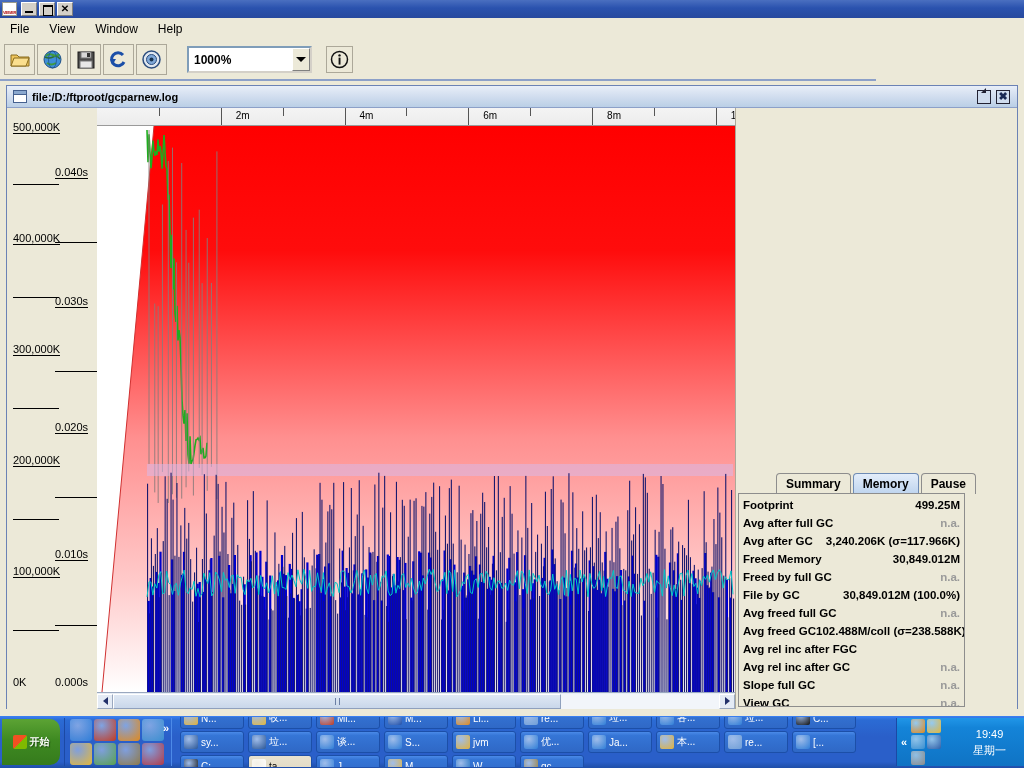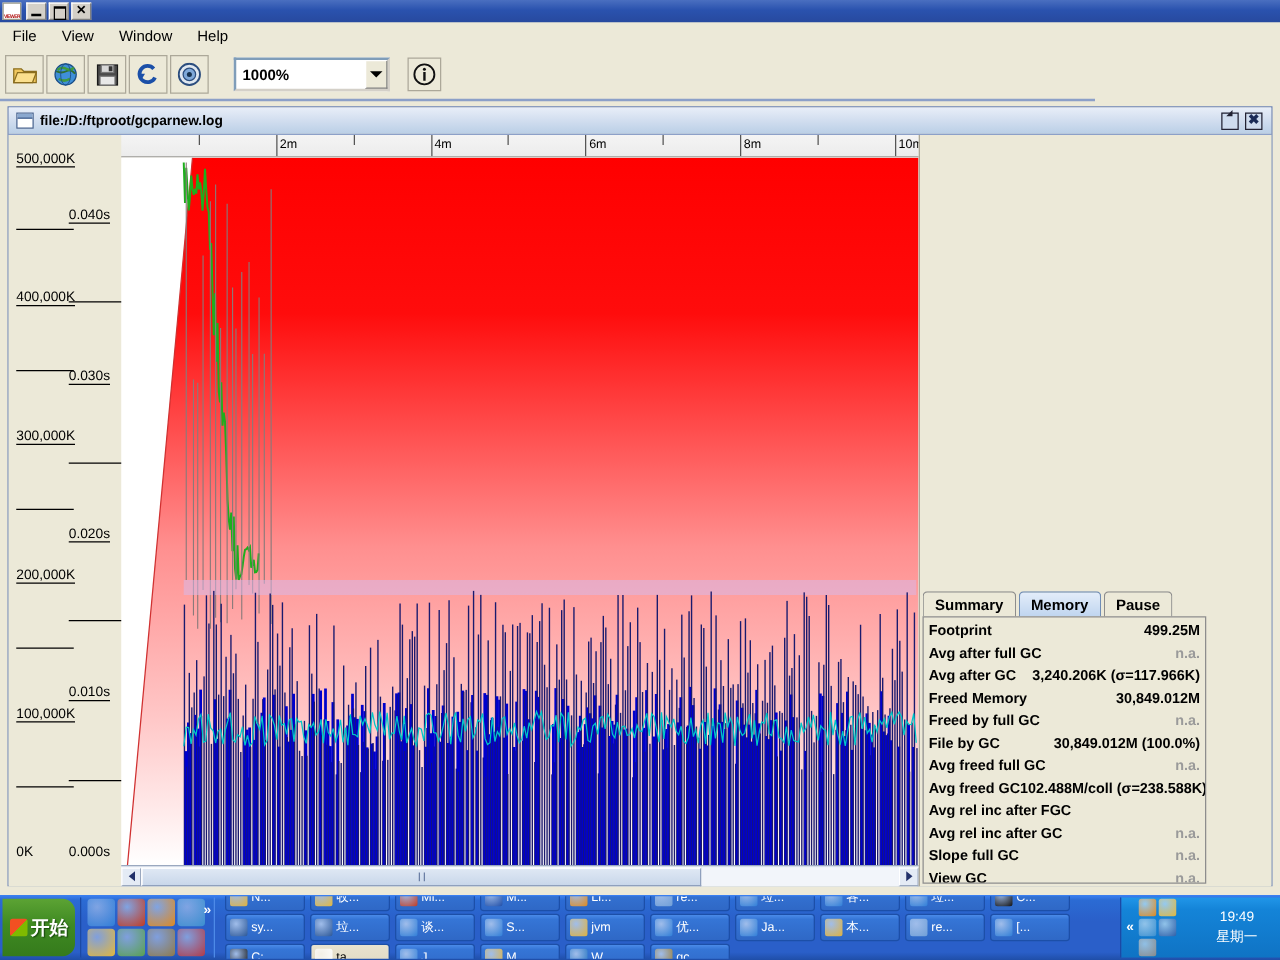--- a/index.html
+++ b/index.html
@@ -171,21 +171,21 @@
   .ytick .bar-only { display: inline-block; width: 46px; border-bottom: 1px solid #000; height: 9px; }
 
   .ruler {
     position: absolute; left: 90px; top: 0; width: 638px; height: 18px;
     background: linear-gradient(to bottom,#f4f4f4 0%, #ececec 100%);
     border-bottom: 1px solid #9a9a9a;
     overflow: hidden;
   }
   .rtick { position: absolute; top: 0; width: 1px; height: 8px; background: #555; }
   .rtick.major { height: 17px; }
-  .rlabel { position: absolute; top: 2px; font-size: 10px; color: #000; padding-left: 3px; }
+  .rlabel { position: absolute; top: 2px; font-size: 10px; color: #000; padding-left: 15px; }
 
   .plot {
     position: absolute; left: 90px; top: 18px; width: 638px; height: 566px;
     background: #fff; overflow: hidden;
   }
   .redarea {
     position: absolute; left: 0; top: 0; width: 100%; height: 100%;
   }
   .greenline { position: absolute; left: 0; top: 0; width: 100%; height: 100%; }
   .bluebars  { position: absolute; left: 0; top: 0; width: 100%; height: 100%; }
@@ -213,21 +213,21 @@
   }
   .hs-grip { width: 5px; height: 7px; border-left: 1px solid #6b7fa5; border-right: 1px solid #6b7fa5; }
 
   
   .rightpanel {
     position: absolute; left: 728px; top: 0; width: 282px; height: 601px;
     background: #ece9d8; border-left: 1px solid #aca899;
   }
   .tabstrip {
     position: absolute; left: 2px; top: 364px; width: 278px; height: 22px;
-    display: flex; align-items: flex-end;
+    display: flex; align-items: flex-end; justify-content: center;
   }
   .tab {
     height: 21px; padding: 0 9px;
     display: flex; align-items: center;
     font-size: 12px; font-weight: bold; color: #000;
     background: #ece9d8;
     border: 1px solid #8d8d8d; border-bottom: none;
     border-radius: 4px 4px 0 0;
     margin-right: 2px; cursor: pointer;
   }
@@ -262,21 +262,21 @@
     border-radius: 0 10px 10px 0;
     display: flex; align-items: center; justify-content: center; gap: 3px;
     cursor: pointer;
   }
   .startbtn .flag {
     width: 14px; height: 14px;
     background:
       linear-gradient(to bottom right, #f25022 0 50%, #7fba00 50% 100%);
     border-radius: 2px;
   }
-  .startbtn .slabel { color: #fff; font-size: 15px; font-weight: bold; text-shadow: 1px 1px 1px #1b4a0f; }
+  .startbtn .slabel { color: #fff; font-size: 10px; font-weight: bold; text-shadow: 1px 1px 1px #1b4a0f; }
 
   .quicklaunch {
     width: 108px; height: 48px; flex: 0 0 auto;
     display: flex; flex-wrap: wrap; align-content: center;
     padding-left: 4px;
     border-left: 1px solid #1b49a5; border-right: 1px solid #4d8ae8;
     position: relative;
   }
   .qlicon { width: 22px; height: 22px; margin: 1px; border-radius: 3px; flex: 0 0 auto; }
   .ql-more {

